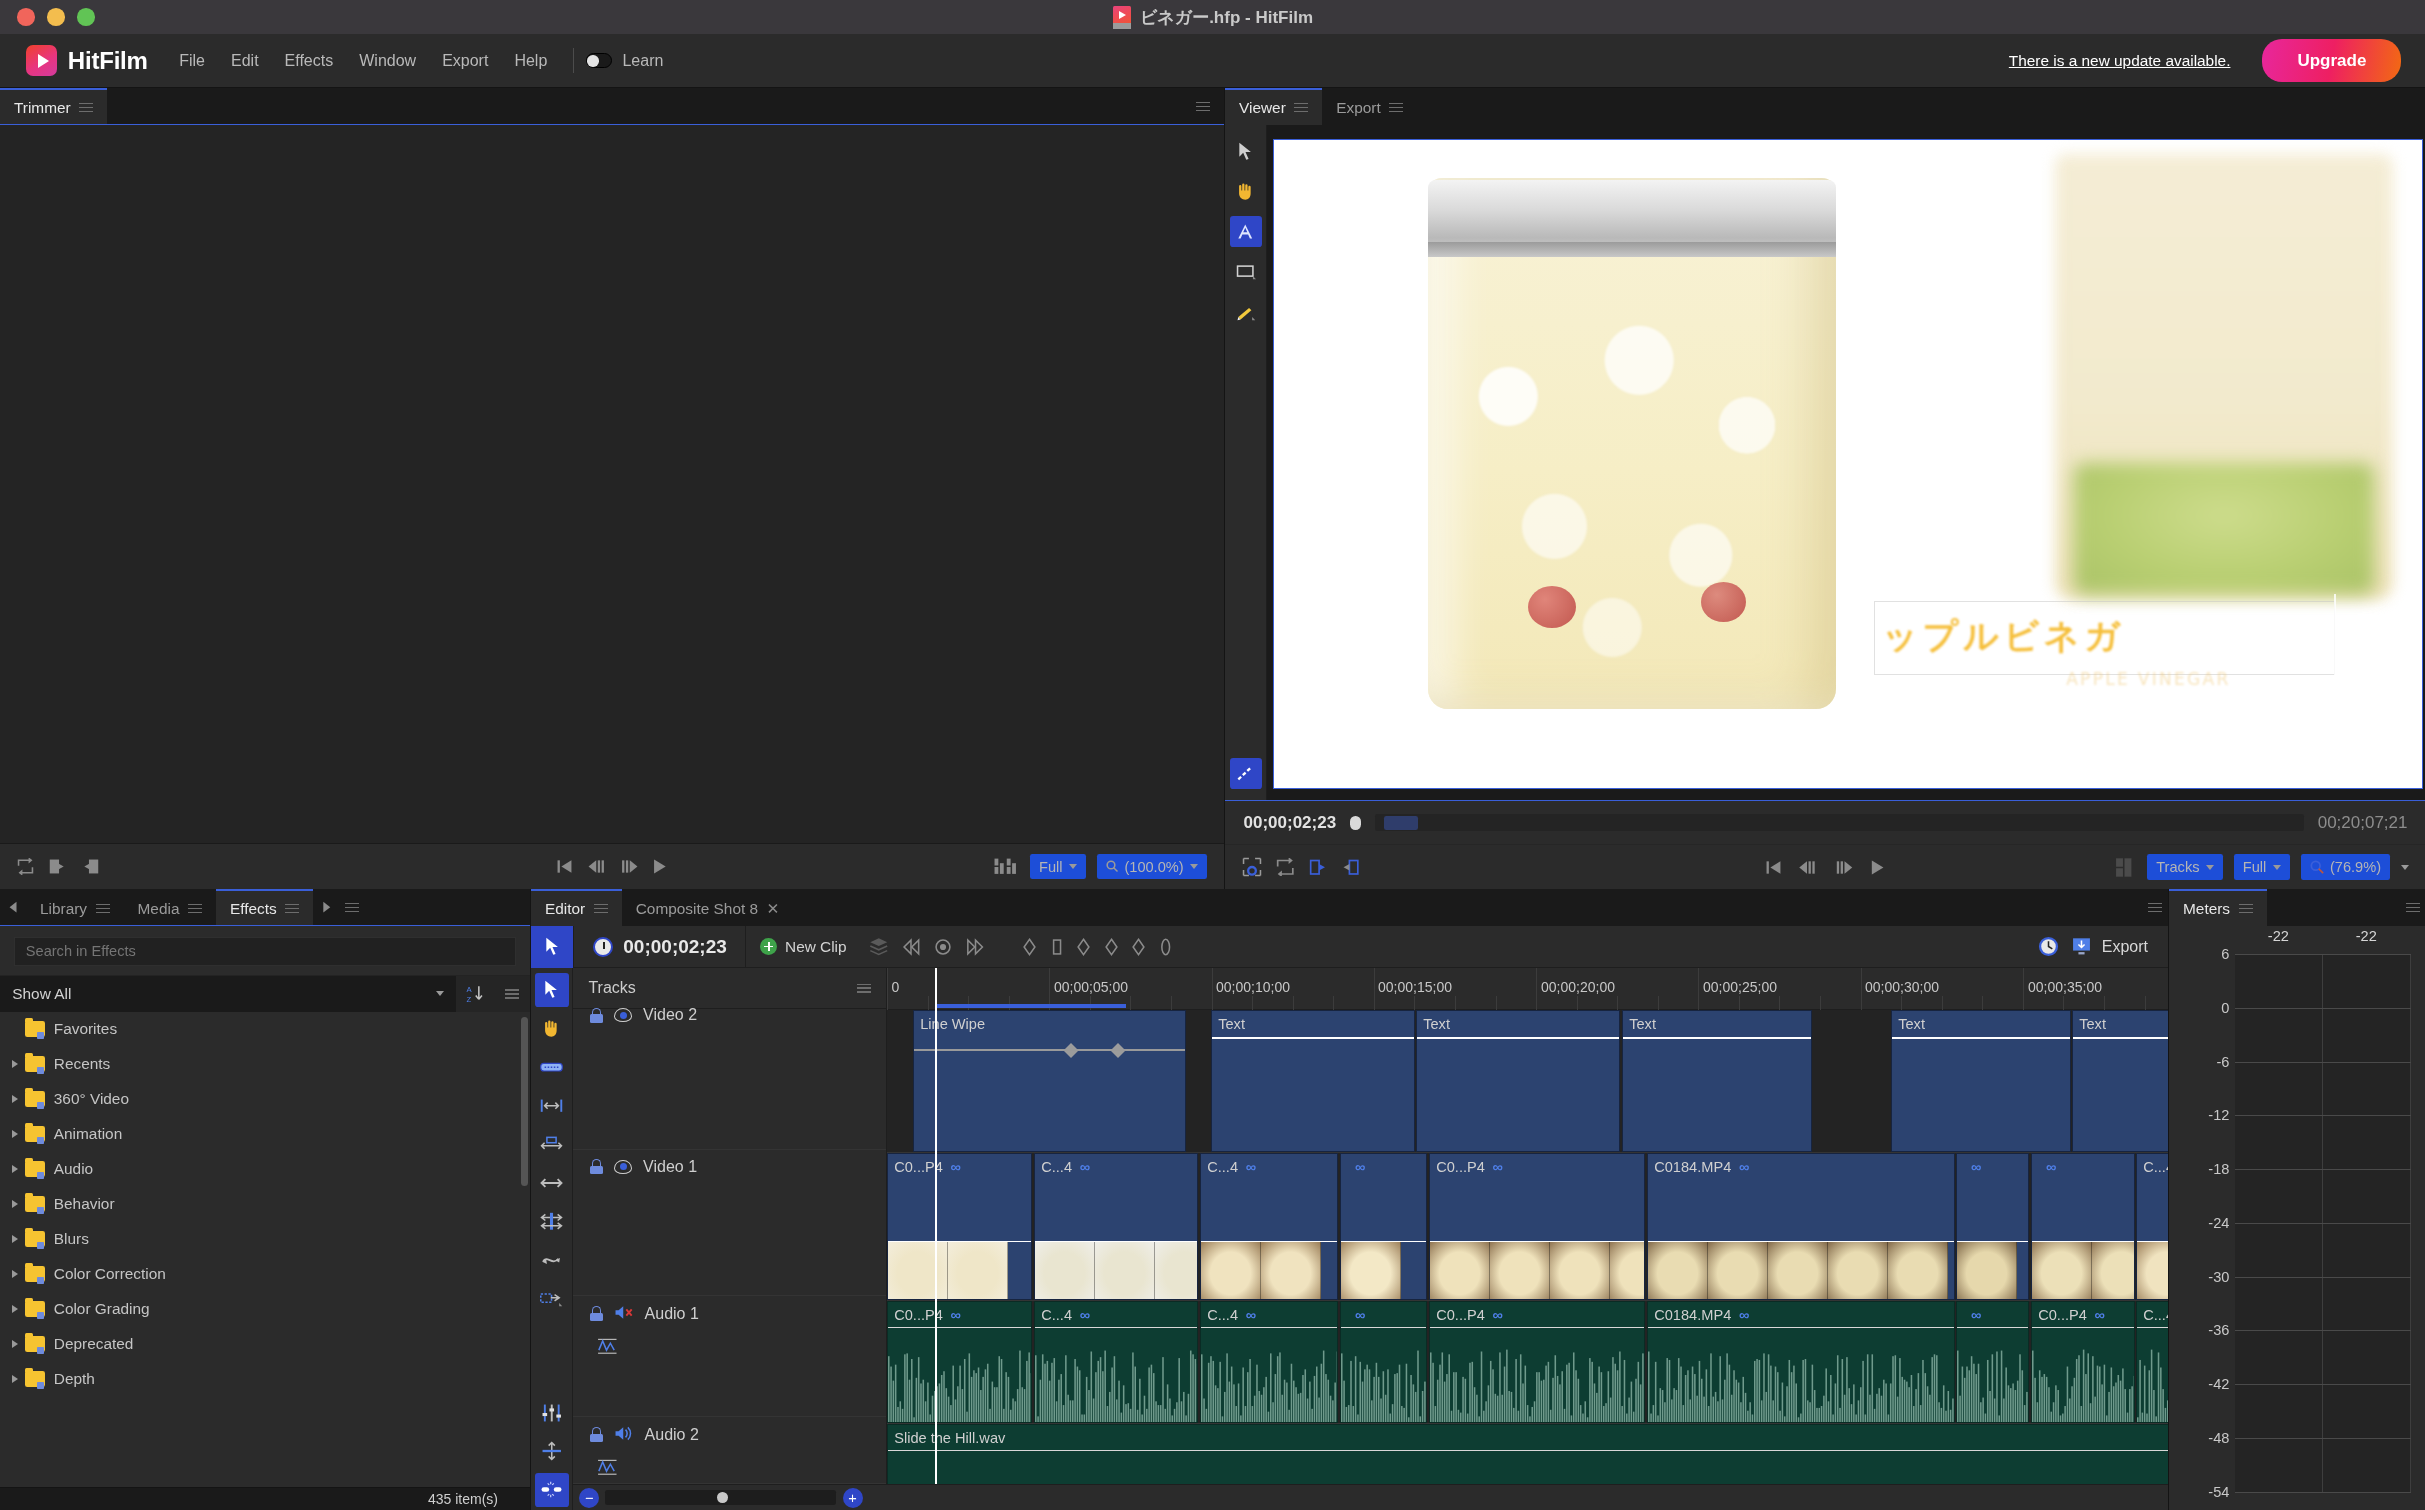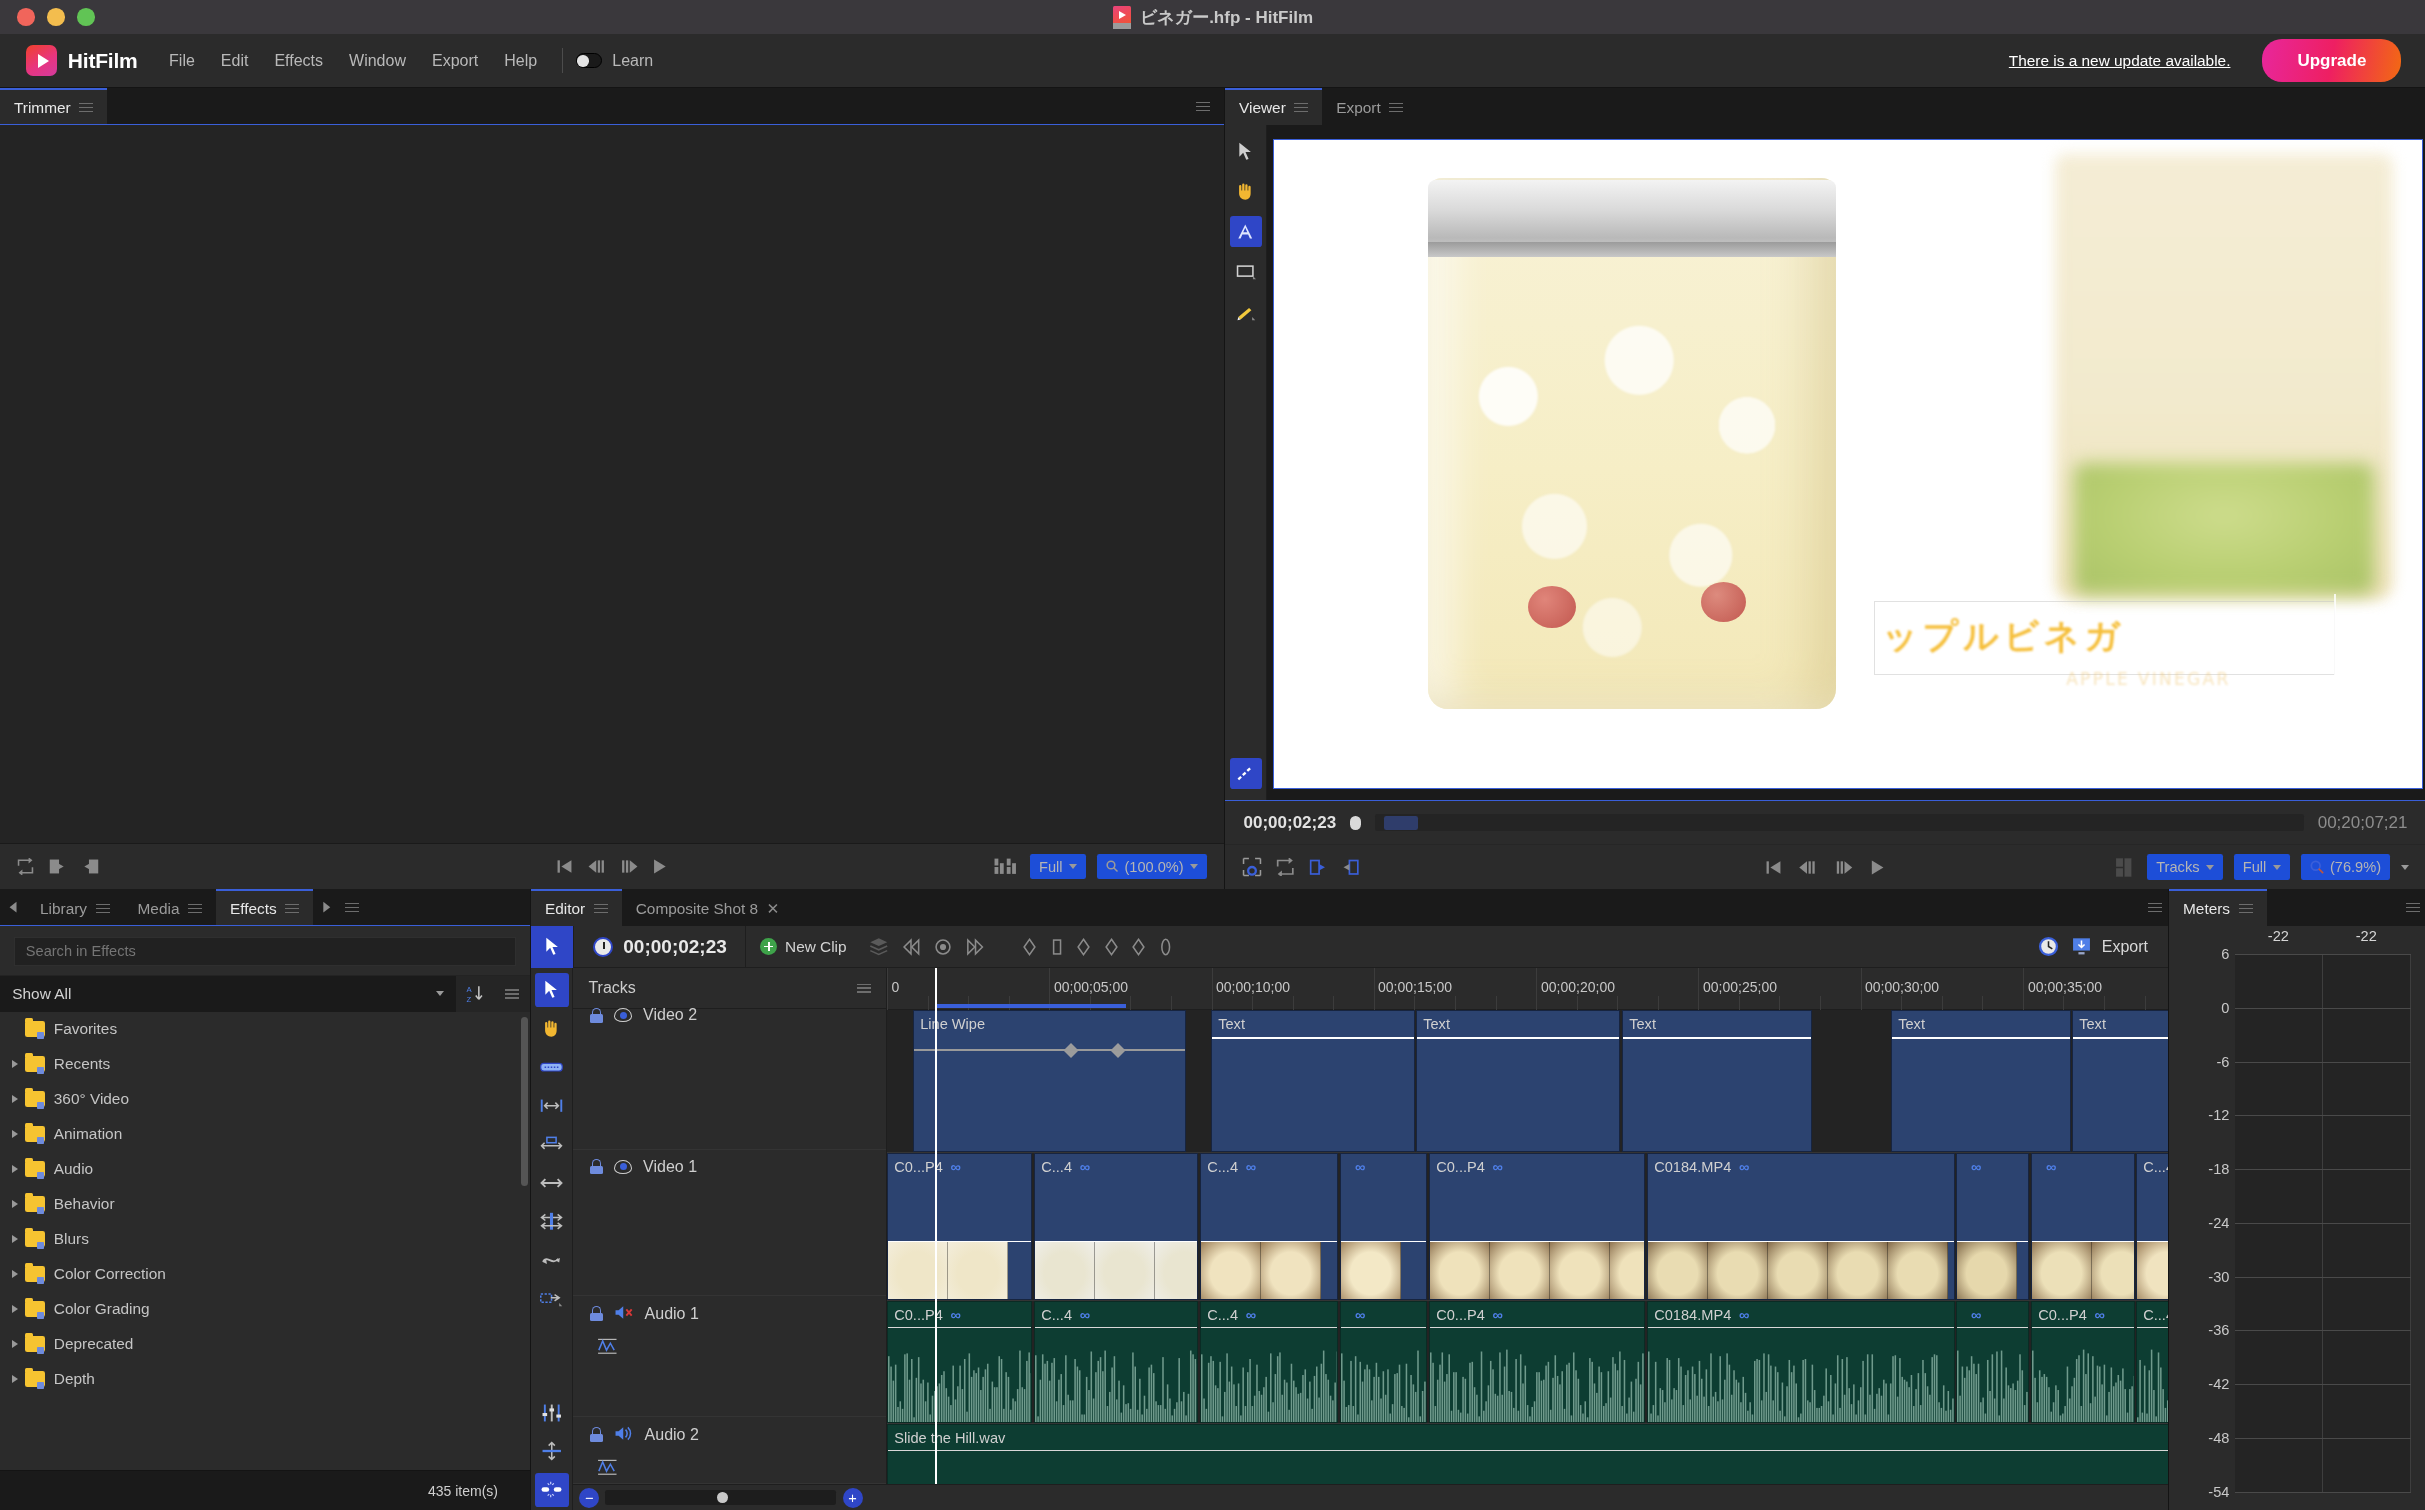--- a/index.html
+++ b/index.html
@@ -53,21 +53,21 @@
   .brand-logo {
     width: 31px; height: 31px; border-radius: 7px;
     background: linear-gradient(150deg,#f0412a 0%,#e8357f 55%,#d33b9e 100%);
     display:flex; align-items:center; justify-content:center;
   }
   .brand-logo .tri {
     width:0;height:0;border-left:11.5px solid #fff;
     border-top:7.7px solid transparent;border-bottom:7.7px solid transparent;
     margin-left:3.1px;
   }
-  .brand-name { color:#fff; font-size:21px; font-weight:bold; letter-spacing:-0.2px;}
+  .brand-name { color:#fff; font-size:24px; font-weight:bold; letter-spacing:-0.2px;}
   .menu-items { display:flex; align-items:center; gap:0; margin-left:18.5px; }
   .menu-item {
     color:#b9b9b9; font-size:16px; padding:4.6px 13px; cursor:default;
   }
   .menu-div { width:0.8px; height:24.6px; background:#4c4c4c; margin:0 12.3px; }
   .learn-wrap { display:flex; align-items:center; gap:10.8px; }
   .toggle {
     width:26px; height:14.6px; border-radius:7.7px; background:#1a1a1a;
     position:relative; border:0.8px solid #000;
   }
@@ -244,21 +244,21 @@
   .disc { width:20px; display:flex; align-items:center; justify-content:center;}
   .disc .tri { width:0;height:0;border-left:6.2px solid #9a9a9a;border-top:4.6px solid transparent;border-bottom:4.6px solid transparent;}
   .folder {
     width:20px; height:16px; position:relative; margin-right:9.2px; flex:0 0 auto;
   }
   .folder .body { position:absolute; inset:0; background:#f6c431; border-radius:1.5px 2.3px 2.3px 2.3px;}
   .folder .tab { position:absolute; left:0; top:-3.1px; width:8.5px;height:3.8px;background:#f6c431;border-radius:1.5px 1.5px 0 0;}
   .folder .lock { position:absolute; right:0.8px; bottom:-1.5px; width:7px;height:7px;background:#6e8bdd;border-radius:0.8px;}
   .eff-label { color:#c5c5c5; font-size:15.4px; }
   .eff-scroll { position:absolute; right:2.3px; top:4.6px; width:7px; height:169px; background:#555; border-radius:3.8px;}
-  .eff-status { height:40px; background:#1a1a1a; display:flex; align-items:center; justify-content:flex-end; padding-right:32px; color:#cfcfcf; font-size:14px; border-top:0.8px solid #141414;}
+  .eff-status { height:23px; background:#1a1a1a; display:flex; align-items:center; justify-content:flex-end; padding-right:32px; color:#cfcfcf; font-size:14px; border-top:0.8px solid #141414;}
 
   
   .editor-panel { flex:1; background:#2b2b2b; display:flex; flex-direction:column; min-width:0; border-right:0.8px solid #141414;}
   .ed-tabs { height:37px; background:#1a1a1a; display:flex; align-items:stretch; position:relative;}
   .ed-tabs .spacer { flex:1; }
   .ed-toolbar {
     height:42px; background:#2b2b2b; display:flex; align-items:center; border-bottom:0.8px solid #1e1e1e;
   }
   .tool-cell { width:42px; height:42px; display:flex;align-items:center;justify-content:center;}
   .tool-cell.sel { background:#2f46c7; }

